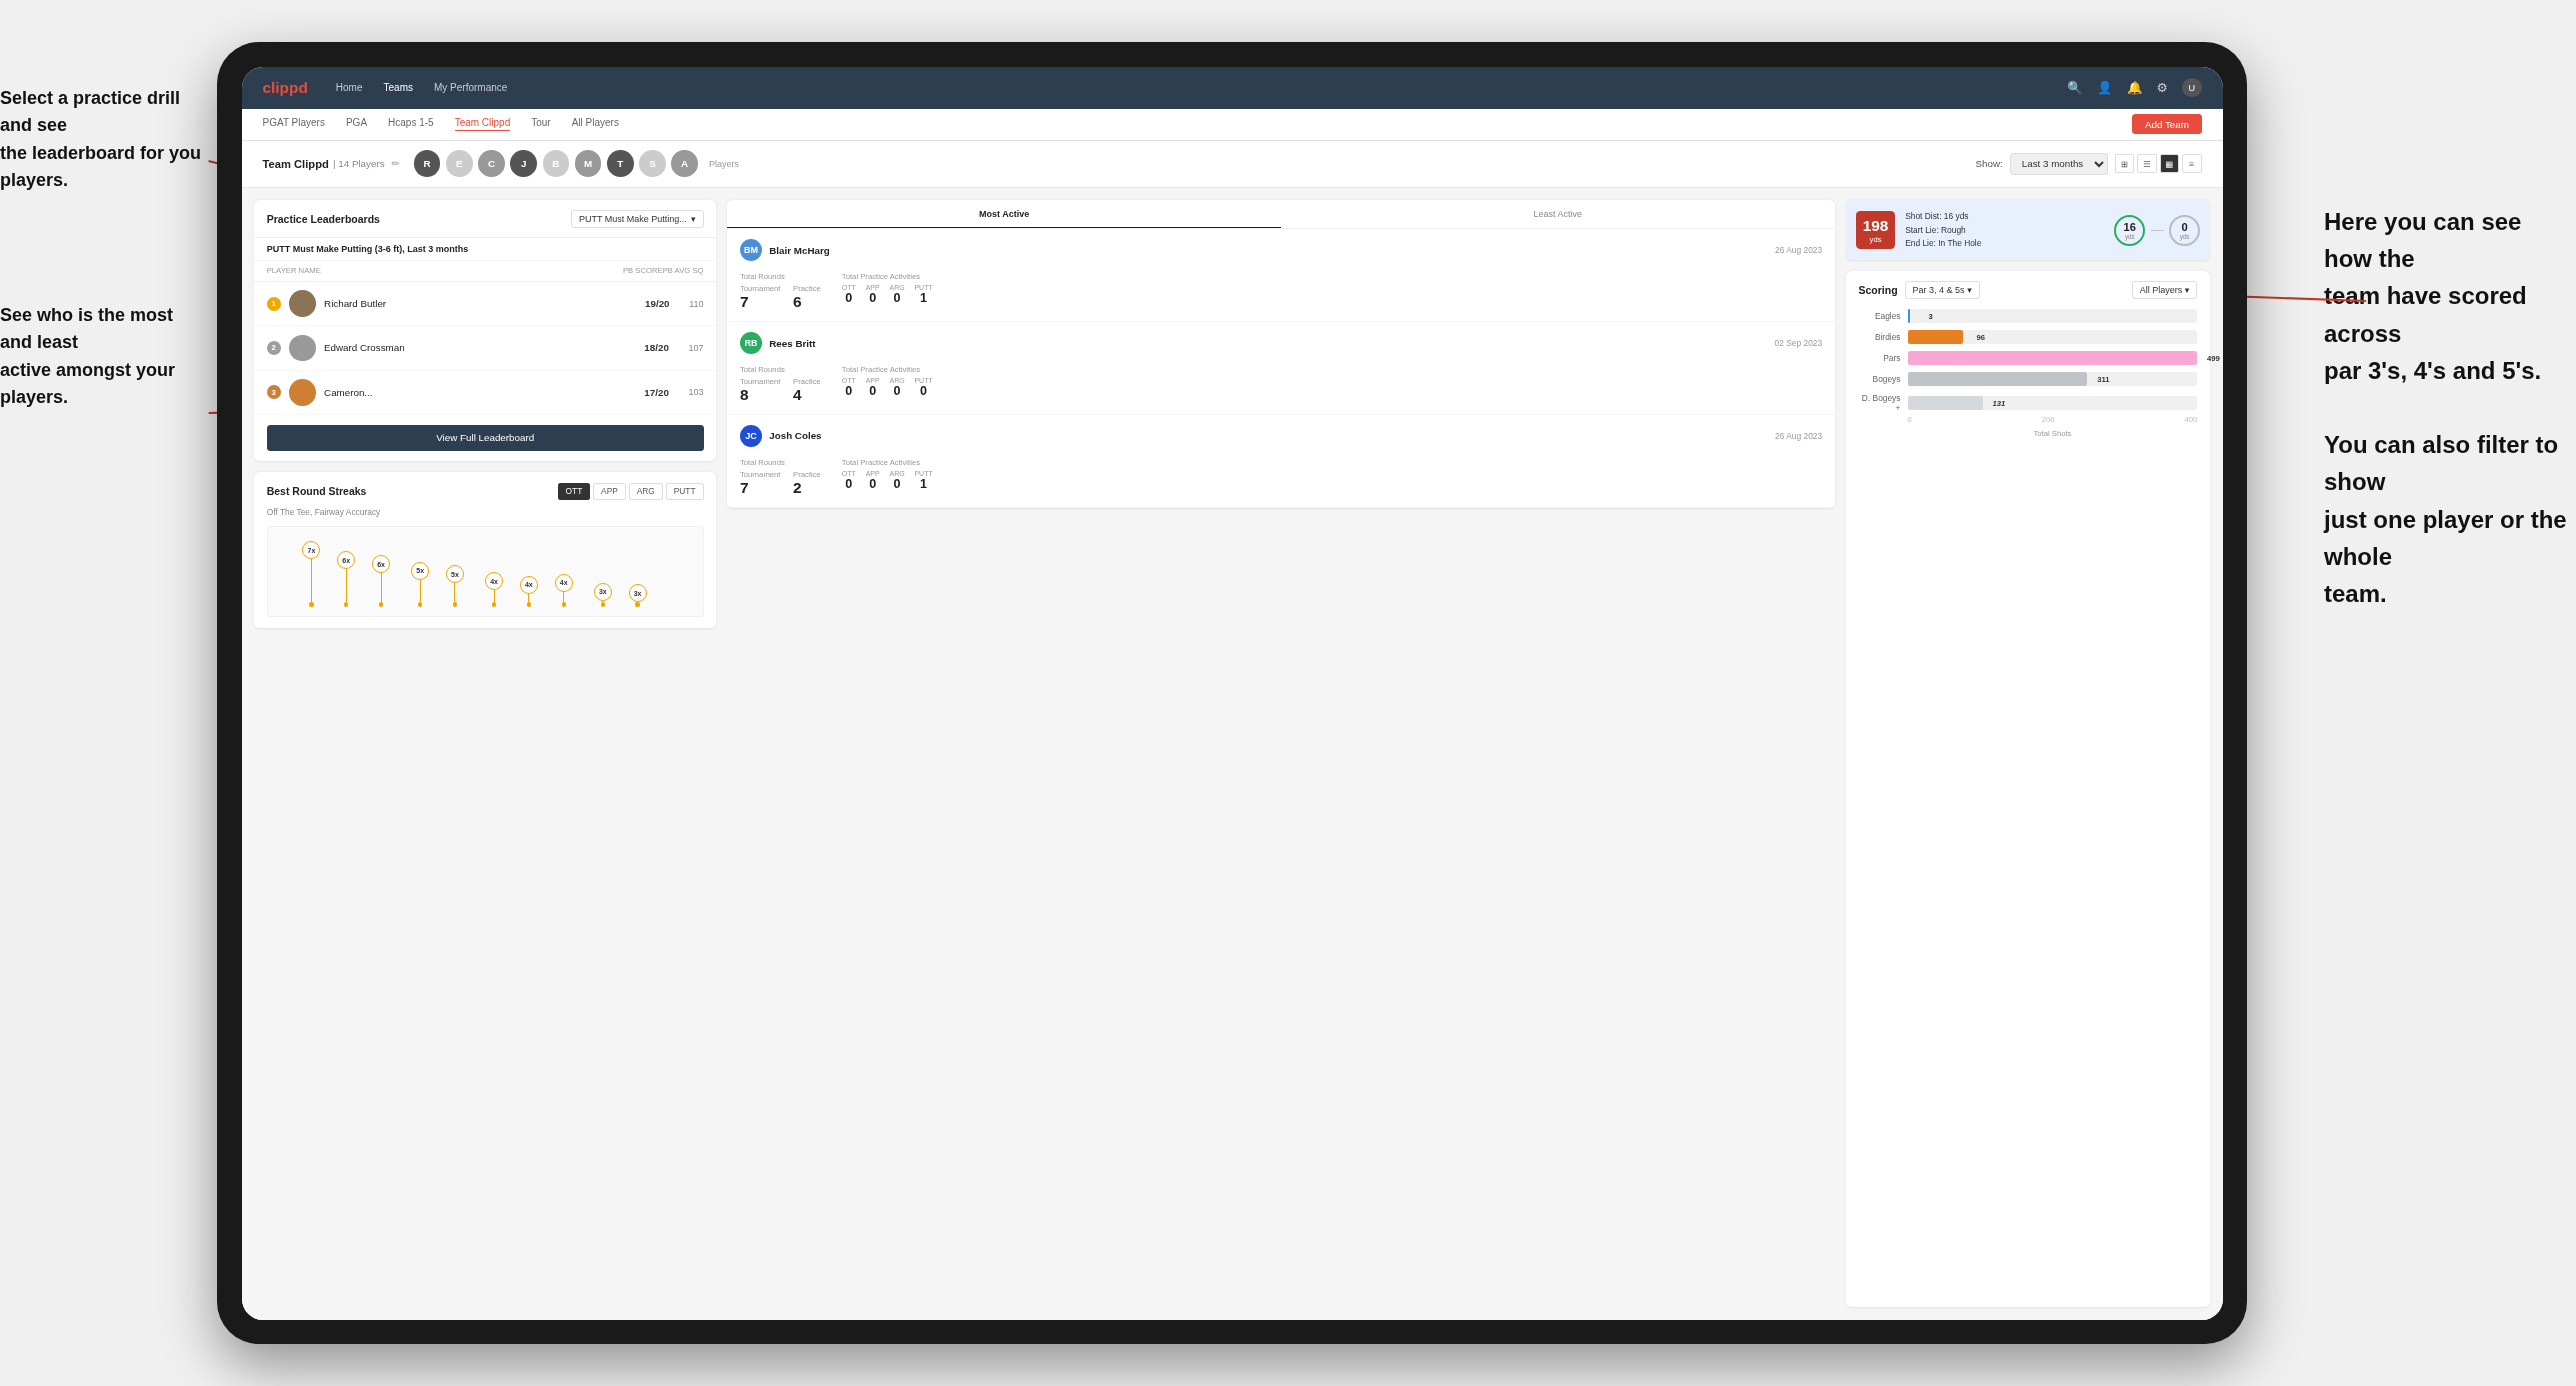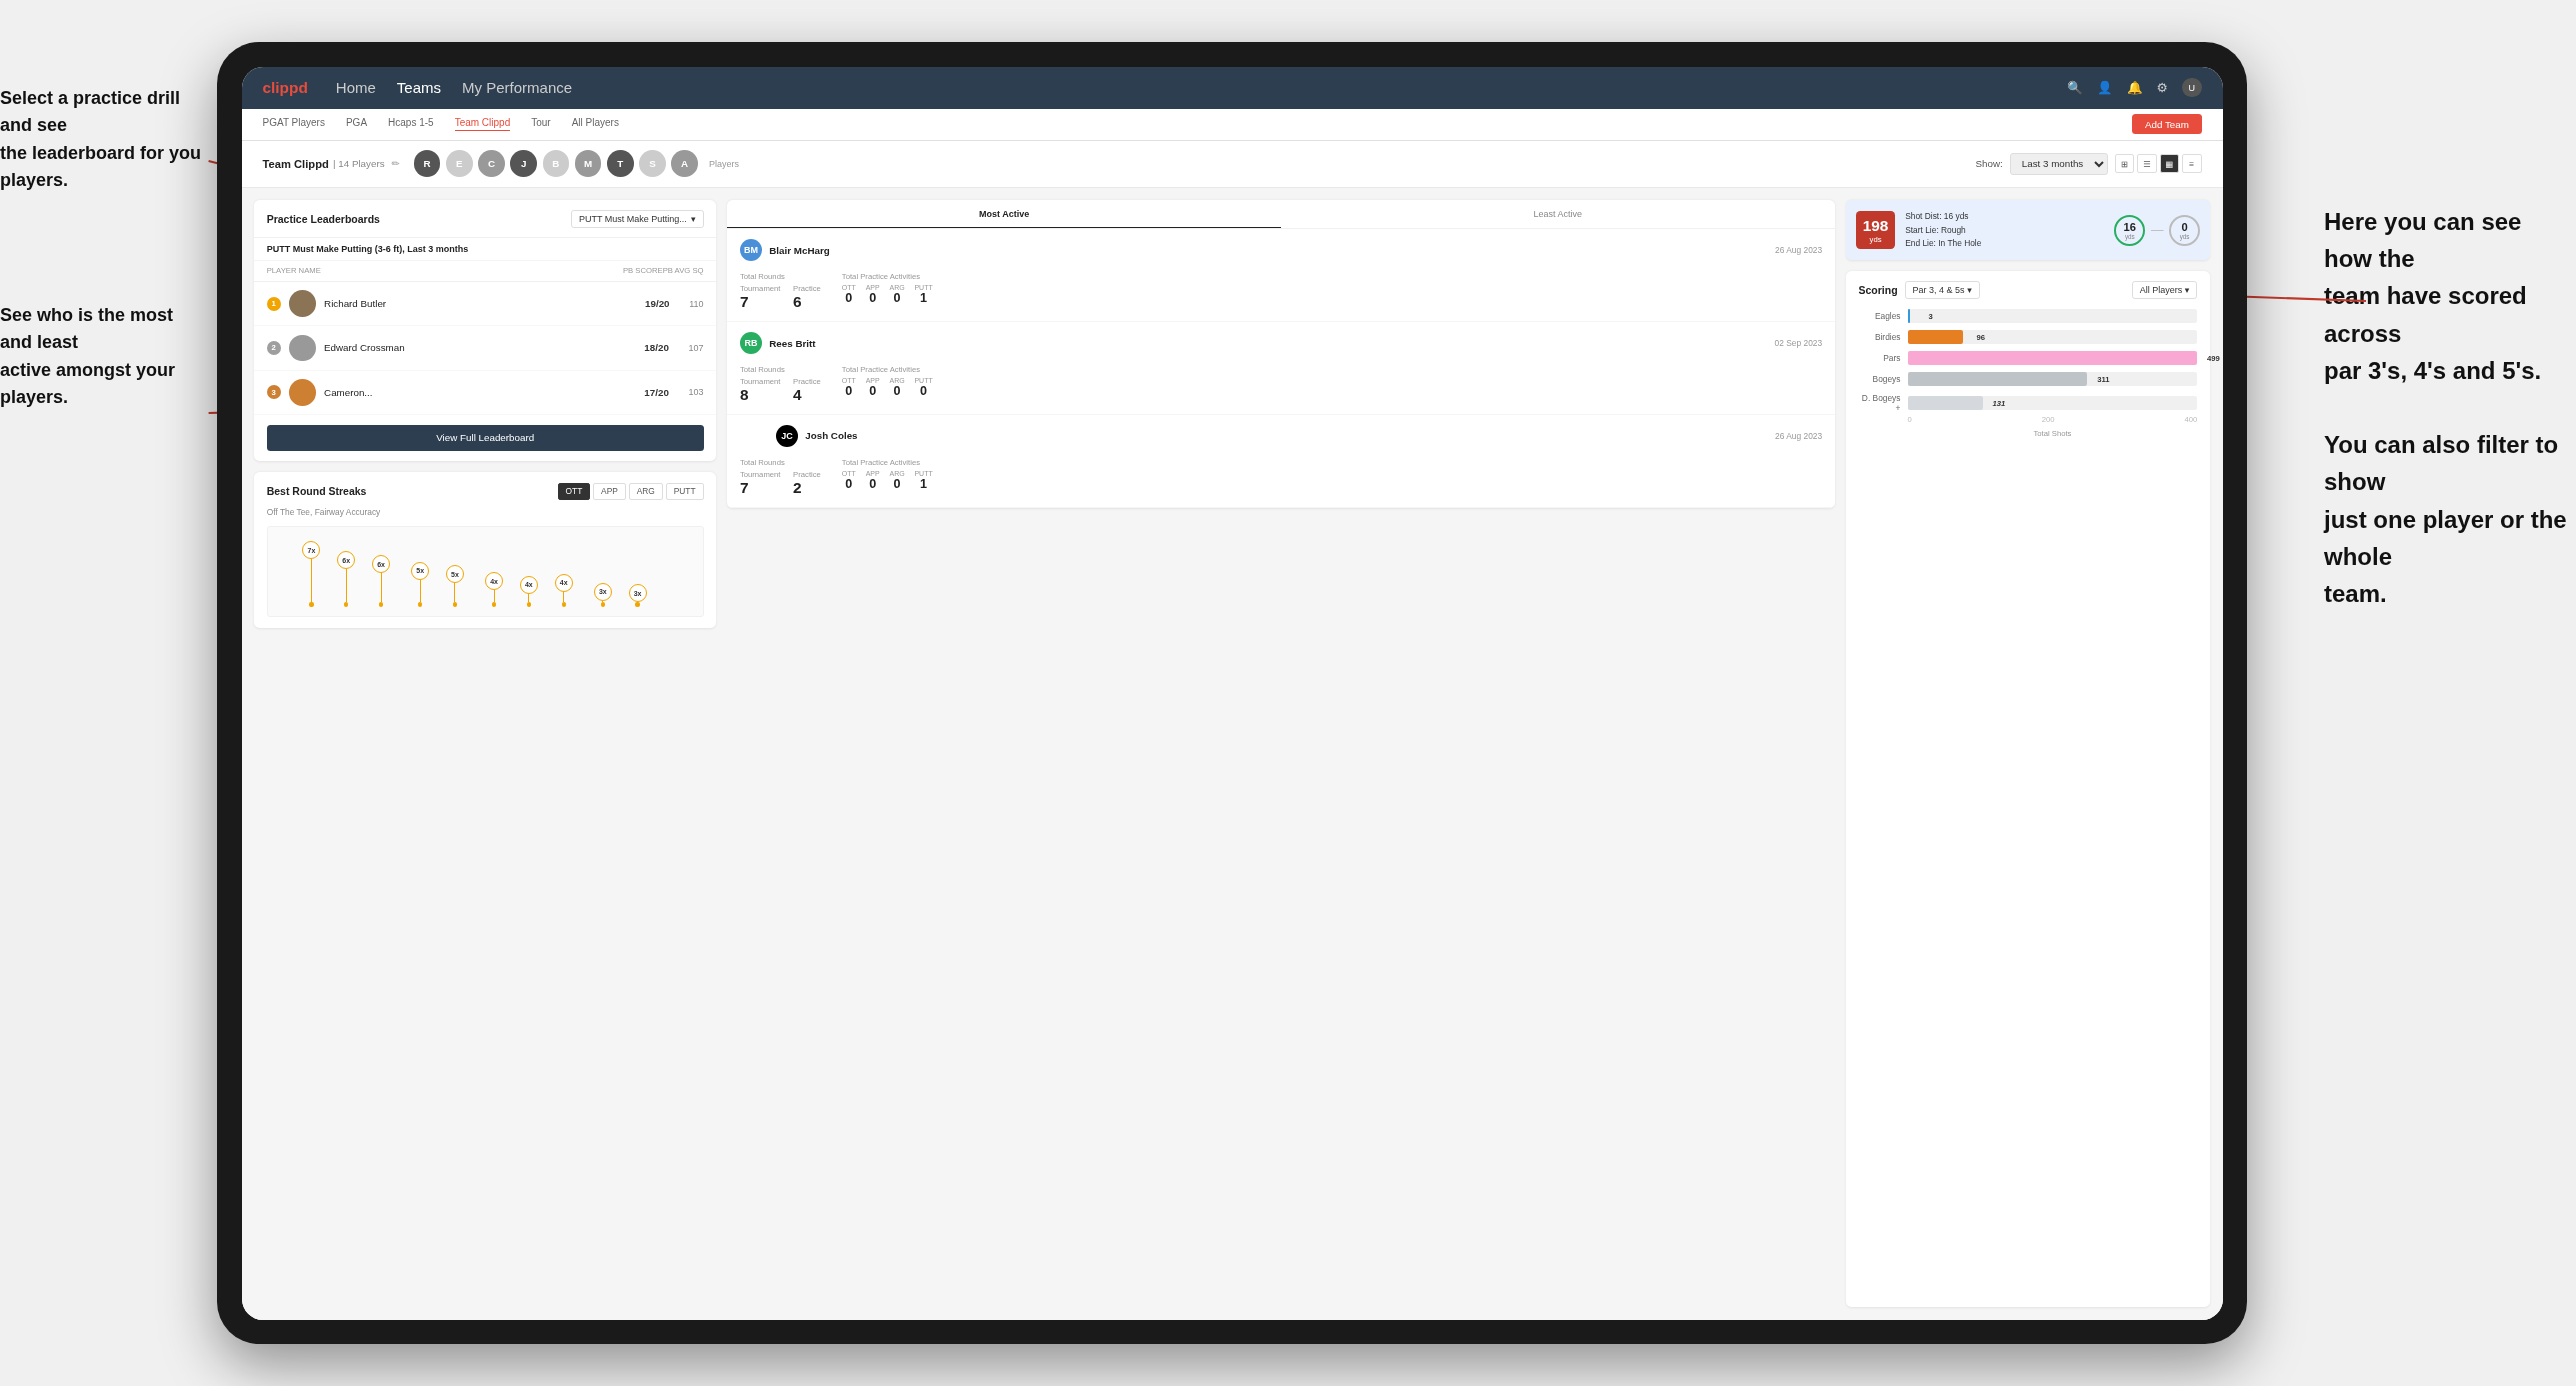--- a/index.html
+++ b/index.html
@@ -74,21 +74,21 @@
       font-weight: 700;
       margin-right: 28px;
     }
     .nav-items {
       display: flex;
       gap: 21px;
       flex: 1;
     }
     .nav-item {
       color: #ccc;
-      font-size: 15px;
+      font-size: 10px;
       cursor: pointer;
     }
     .nav-item.active { color: #fff; }
     .nav-right {
       display: flex;
       gap: 14px;
       align-items: center;
     }
     .nav-icon {
       color: #ccc;
@@ -885,21 +885,21 @@
                       <div style="font-size:7px;color:#999;">PUTT</div>
                       <div style="font-size:12.6px;font-weight:700;color:#222;">0</div>
                     </div>
                   </div>
                 </div>
               </div>
             </div>
 
             <div class="player-activity-row">
               <div class="pa-header">
-                <div class="pa-avatar" style="background:#000000;margin-left:36px;">JC</div>
+                <div class="pa-avatar" style="background:#1d4ed8;">JC</div>
                 <span class="pa-name">Josh Coles</span>
                 <span class="pa-date">26 Aug 2023</span>
               </div>
               <div style="display:flex; gap:21px; padding-top:4.2px;">
                 <div>
                   <div style="font-size:7.7px;color:#999;margin-bottom:2.8px;">Total Rounds</div>
                   <div style="display:flex;gap:12.6px;align-items:flex-end;">
                     <div>
                       <div style="font-size:7.7px;color:#999;">Tournament</div>
                       <div style="font-size:15.4px;font-weight:700;color:#222;">7</div>

